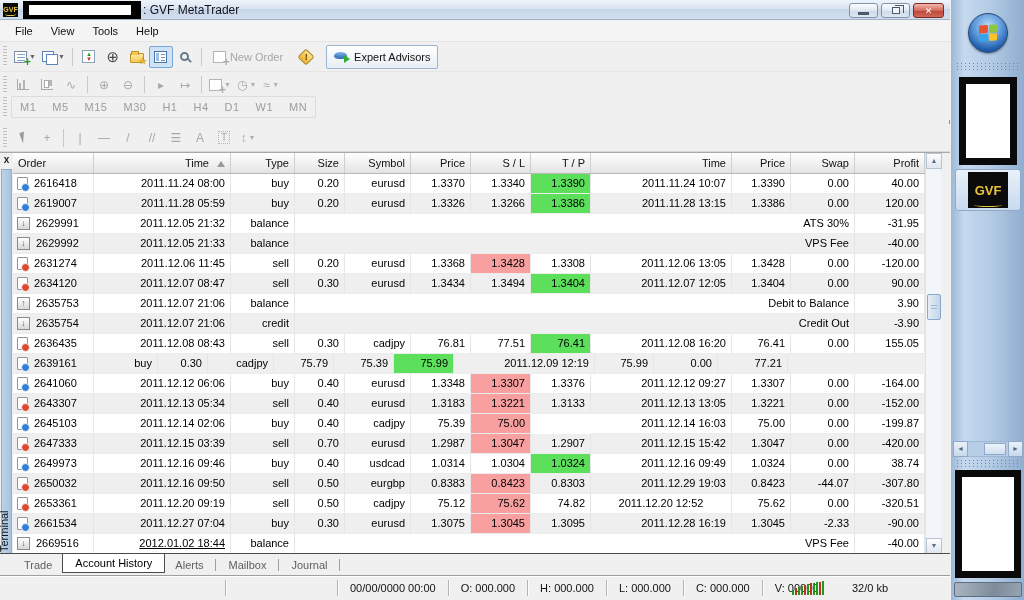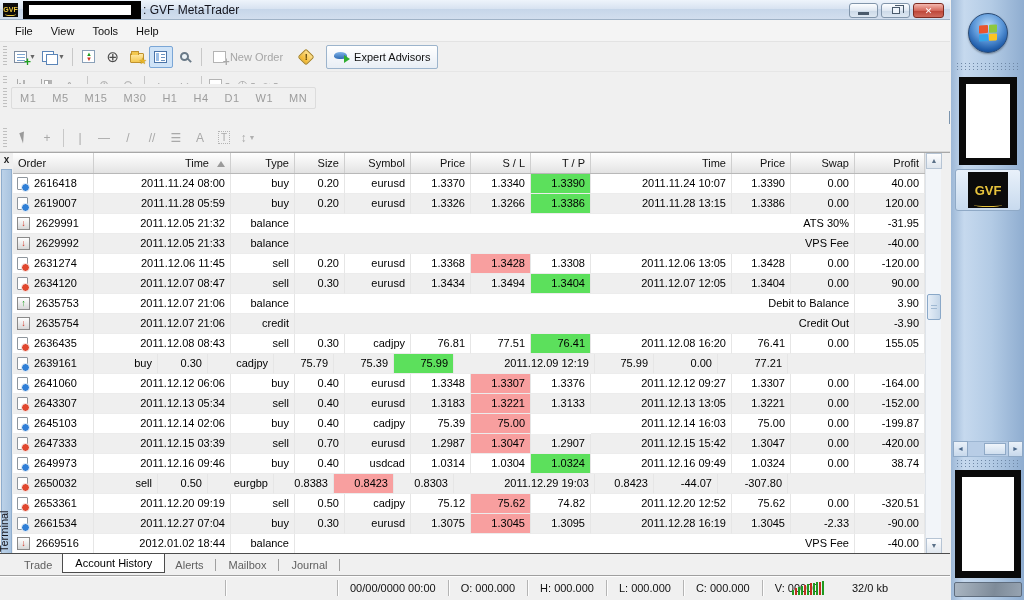--- a/index.html
+++ b/index.html
@@ -31,21 +31,21 @@
   .glyph-restore::before { content:""; position:absolute; left:2px; top:-3px; width:8px; height:7px; border:1px solid #4a5a6b; border-bottom:none; border-left:none; }
 
   
   .menubar { position:absolute; left:0; top:20px; width:950px; height:22px; background:#f4f4f4; border-bottom:1px solid #e3e3e3; display:flex; align-items:center; padding-left:6px; }
   .menu-item { padding:3px 9px; color:#111; }
 
   
   .tbrow { position:absolute; left:0; width:950px; display:flex; align-items:center; background:#f0f0f0; }
   .tb1 { top:42px; height:29px; }
   .tb2 { top:71px; height:26px; border-top:1px solid #e6e6e6; }
-  .tb3 { top:84px; height:27px; }
+  .tb3 { top:93px; height:27px; }
   .tb4 { top:124px; height:28px; border-bottom:1px solid #d9d9d9; }
   .grip { width:4px; height:70%; margin:0 4px 0 3px; background:repeating-linear-gradient(180deg,#c0c0c0 0 1px,transparent 1px 3px); }
   .tbtn { min-width:24px; height:22px; display:flex; align-items:center; justify-content:center; border:1px solid transparent; border-radius:2px; position:relative; padding:0 2px; }
   .tbtn.pressed { background:#cfe3f7; border-color:#7aa6d6; }
   .tb-sep { width:1px; height:18px; background:#c8c8c8; margin:0 4px; }
   .caret { font-size:7px; color:#666; margin-left:2px; }
   .caret.dis { color:#b0b0b0; }
 
   .icon-doc { width:13px; height:12px; background:#fff; border:1px solid #7d8ca0; position:relative; }
   .icon-doc .plus { position:absolute; right:-5px; bottom:-5px; font-size:12px; font-weight:bold; line-height:10px; color:#1e9e1e; text-shadow:0 0 1px #fff; }
@@ -594,20 +594,21 @@
               <div class="td" style="width: 141px;">2011.12.16 09:49</div>
               <div class="td" style="width: 59px;">1.0324</div>
               <div class="td" style="width: 64px;">0.00</div>
               <div class="td" style="width: 70px;">38.74</div>
             </div>
             <div class="tr alt">
               <div class="td left" style="width: 81px;">
                 <span class="doc-icon sell"></span>
                 <span>2650032</span>
               </div>
+              <div class="td" style="width: 137px;">2011.12.16 09:50</div>
               <div class="td" style="width: 64px;">sell</div>
               <div class="td" style="width: 50px;">0.50</div>
               <div class="td" style="width: 66px;">eurgbp</div>
               <div class="td" style="width: 60px;">0.8383</div>
               <div class="td hl-red" style="width: 60px;">0.8423</div>
               <div class="td" style="width: 60px;">0.8303</div>
               <div class="td" style="width: 141px;">2011.12.29 19:03</div>
               <div class="td" style="width: 59px;">0.8423</div>
               <div class="td" style="width: 64px;">-44.07</div>
               <div class="td" style="width: 70px;">-307.80</div>
@@ -617,21 +618,21 @@
                 <span class="doc-icon sell"></span>
                 <span>2653361</span>
               </div>
               <div class="td" style="width: 137px;">2011.12.20 09:19</div>
               <div class="td" style="width: 64px;">sell</div>
               <div class="td" style="width: 50px;">0.50</div>
               <div class="td" style="width: 66px;">cadjpy</div>
               <div class="td" style="width: 60px;">75.12</div>
               <div class="td hl-red" style="width: 60px;">75.62</div>
               <div class="td" style="width: 60px;">74.82</div>
-              <div class="td" style="width: 141px;">2011.12.20 12:52</div>
+              <div class="td" style="width: 141px; text-align: center;">2011.12.20 12:52</div>
               <div class="td" style="width: 59px;">75.62</div>
               <div class="td" style="width: 64px;">0.00</div>
               <div class="td" style="width: 70px;">-320.51</div>
             </div>
             <div class="tr alt">
               <div class="td left" style="width: 81px;">
                 <span class="doc-icon buy"></span>
                 <span>2661534</span>
               </div>
               <div class="td" style="width: 137px;">2011.12.27 07:04</div>
@@ -644,21 +645,21 @@
               <div class="td" style="width: 141px;">2011.12.28 16:19</div>
               <div class="td" style="width: 59px;">1.3045</div>
               <div class="td" style="width: 64px;">-2.33</div>
               <div class="td" style="width: 70px;">-90.00</div>
             </div>
             <div class="tr">
               <div class="td left" style="width: 81px;">
                 <span class="arrow-box down">↓</span>
                 <span>2669516</span>
               </div>
-              <div class="td" style="width: 137px;">2012.01.02 18:44</div>
+              <div class="td" style="width: 137px; text-decoration: underline;">2012.01.02 18:44</div>
               <div class="td" style="width: 64px;">balance</div>
               <div class="td" style="width: 560px;">VPS Fee</div>
               <div class="td" style="width: 70px;">-40.00</div>
             </div>
           </div>
       </div>
       <div class="vscroll">
         <div class="sbtn up"><span>▲</span></div>
         <div class="sthumb"></div>
         <div class="sbtn down"><span>▼</span></div>

